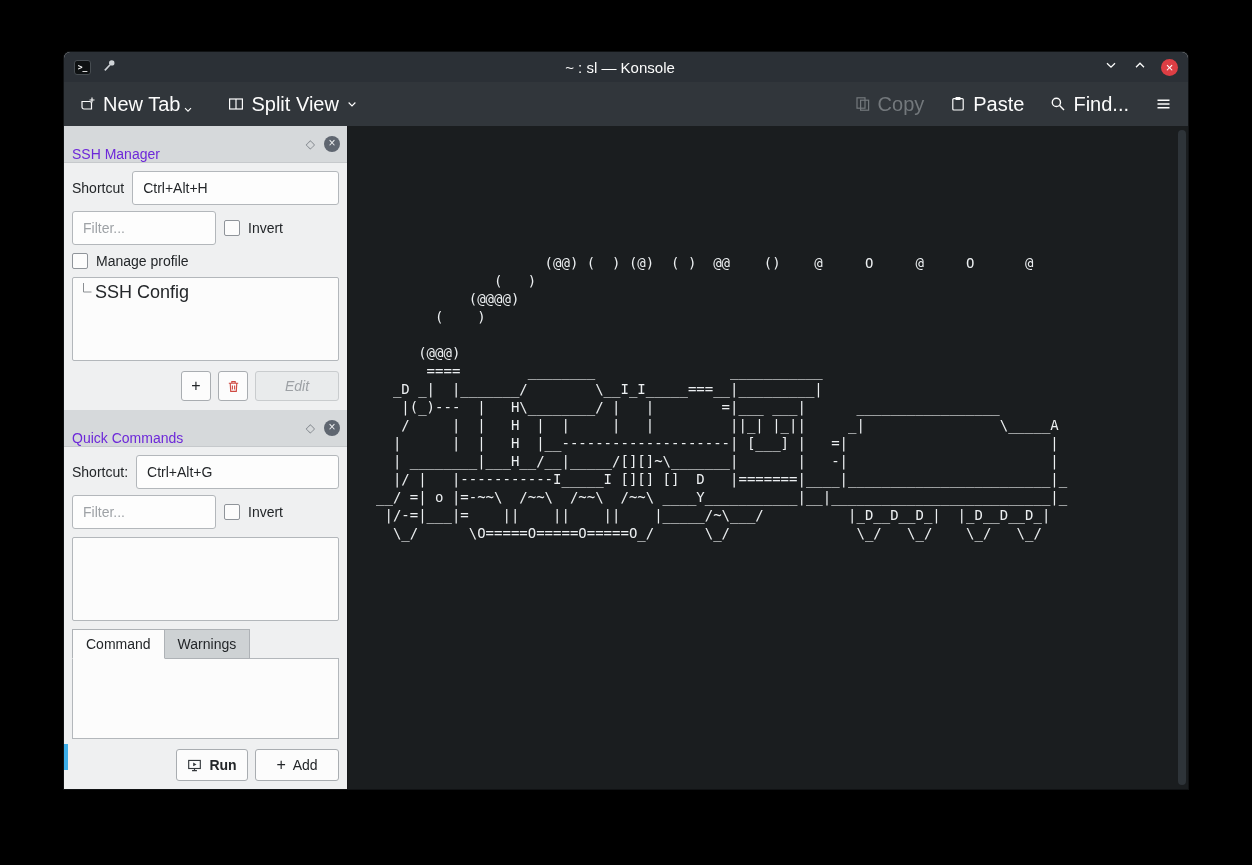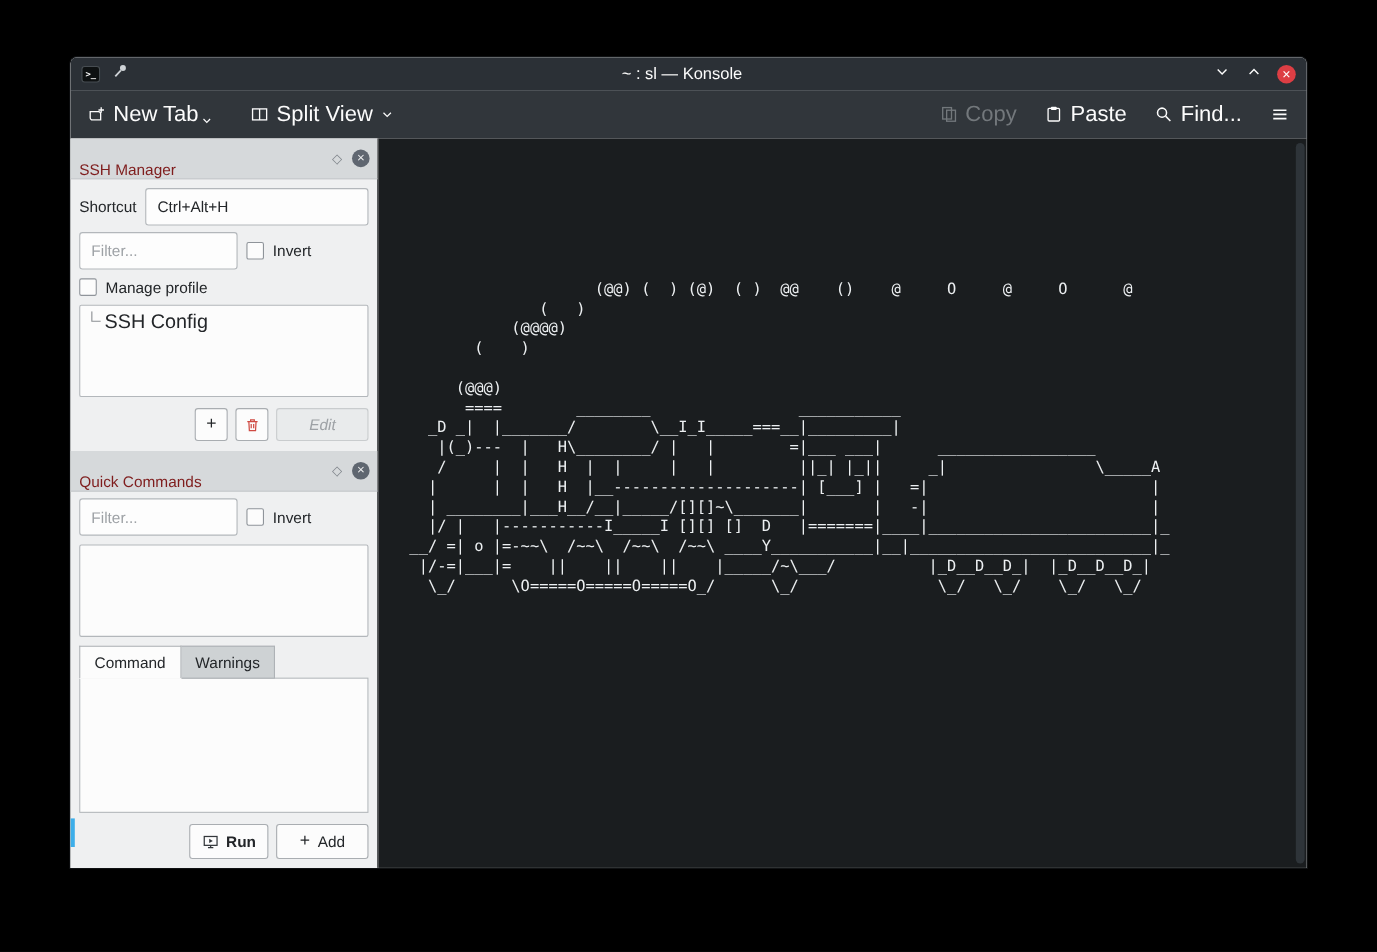--- a/index.html
+++ b/index.html
@@ -37,21 +37,21 @@
   .main { flex:1; display:flex; min-height:0; }
 
   .dock { flex:0 0 235px; background:#eff0f1; display:flex; flex-direction:column;
           border-right:1px solid #16181b; }
   .panel { display:flex; flex-direction:column; }
   .panel.ssh { height:284px; padding-bottom:9px; }
   .panel.qc  { flex:1; min-height:0; padding-bottom:8px;border-radius:31px; }
 
   .panel-header { flex:0 0 29px; background:#d6d9db; display:flex; align-items:center;
                   padding:0 7px 0 8px; gap:9px; border-bottom:1px solid #c6c9cc; }
-  .panel-title { flex:1; font-size:14px; color:#7f1d1d;margin-top:20px; }
+  .panel-title { flex:1; font-size:14px; color:#6d28d9;margin-top:20px; }
   .float-btn { color:#7f848a; font-size:12px; line-height:1; }
   .dock-close { width:16px; height:16px; border-radius:50%; background:#5f6670;
                 color:#eff0f1; font-size:12px; line-height:15px; text-align:center; }
 
   .row { display:flex; align-items:center; gap:8px; margin:8px 8px 0; }
   .row.tight { margin-top:6px; }
   .row label { font-size:14px; color:#232629; white-space:nowrap; }
   input.text { height:34px; flex:1; min-width:0; border:1px solid #b3b7bb; border-radius:3px;
                background:#fdfdfd; padding:0 10px; color:#232629;
                font:14px "Liberation Sans",sans-serif; outline:none; }
@@ -242,20 +242,24 @@
         <div class="panel-header">
           <span class="panel-title">Quick Commands</span>
           <span class="float-btn">
             <span>◇</span>
           </span>
           <span class="dock-close">
             <span>×</span>
           </span>
         </div>
 
+        <div class="row">
+          <label>Shortcut:</label>
+          <input class="text" type="text" value="Ctrl+Alt+G" style="">
+        </div>
 
         <div class="row tight">
           <input class="text filter" type="text" placeholder="Filter..." style="">
           <span class="checkbox"></span>
           <label>Invert</label>
         </div>
 
         <div class="listbox"></div>
 
         <div class="tabs">

